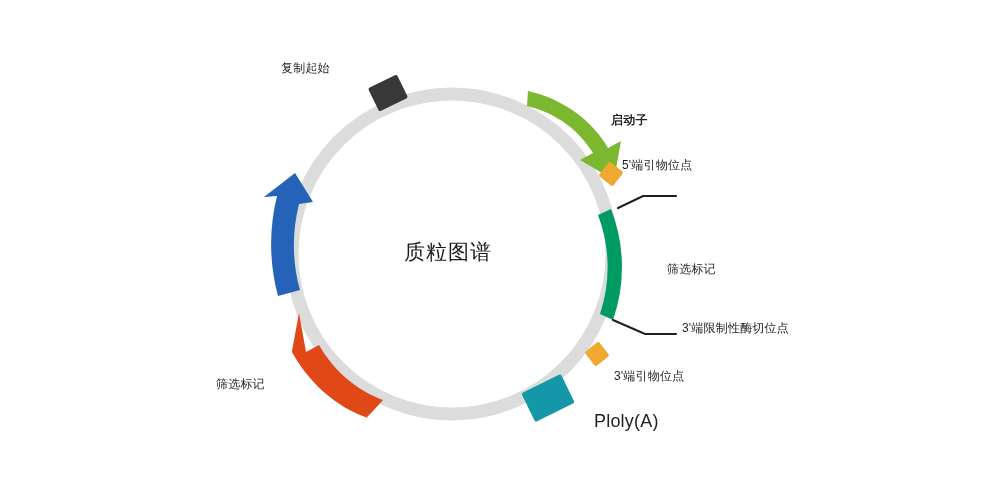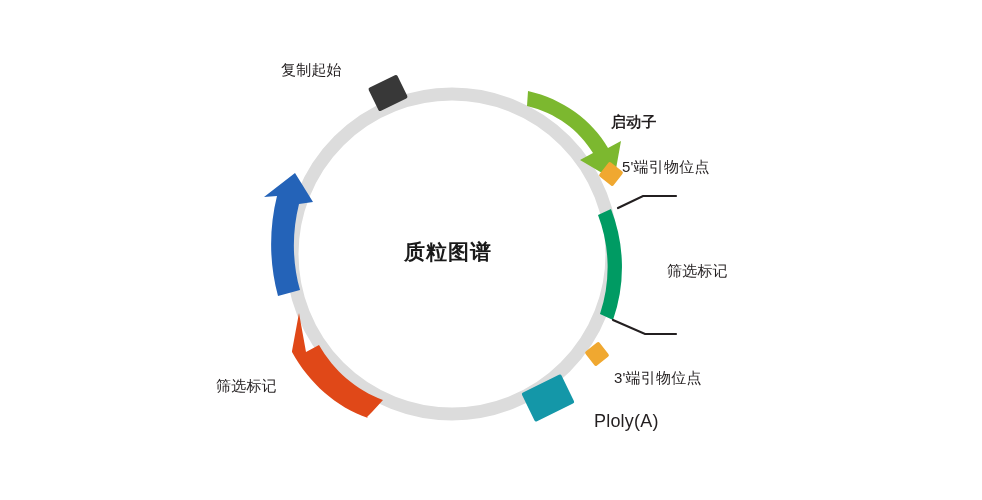--- a/index.html
+++ b/index.html
@@ -25,28 +25,28 @@
     left: 0;
     top: 0;
     width: 982px;
     height: 500px;
     display: block;
   }
   .lbl {
     position: absolute;
     font-family: "Liberation Sans", "DejaVu Sans", sans-serif;
     color: #231f20;
-    font-size: 15px;
+    font-size: 12px;
     line-height: 1.1;
     white-space: nowrap;
     letter-spacing: 0.2px;
   }
   .lbl-center {
     font-size: 21px;
-    font-weight: bold;
+    font-weight: normal;
     letter-spacing: 1px;
     color: #1a1a1a;
   }
   .lbl-latin {
     font-size: 18px;
   }
 </style>
 </head>
 <body>
 
@@ -127,20 +127,21 @@
 
   <div class="lbl" style="left:281px; top:62px;">复制起始</div>
 
   <div class="lbl" style="left:611px; top:114px;font-weight:bold;">启动子</div>
 
   <div class="lbl" style="left:622px; top:159px;">5'端引物位点</div>
 
 
   <div class="lbl" style="left:667px; top:263px;">筛选标记</div>
 
+  <div class="lbl" style="left:682px; top:322px;">3'端限制性酶切位点</div>
 
   <div class="lbl" style="left:614px; top:370px;text-align:right;">3'端引物位点</div>
 
   <div class="lbl lbl-latin" style="left:578px; top:412px;margin-left:16px;">Ploly(A)</div>
 
   <div class="lbl" style="left:216px; top:378px;">筛选标记</div>
 
 
   <div class="lbl lbl-center" style="left:404px; top:240px;">质粒图谱</div>
 

